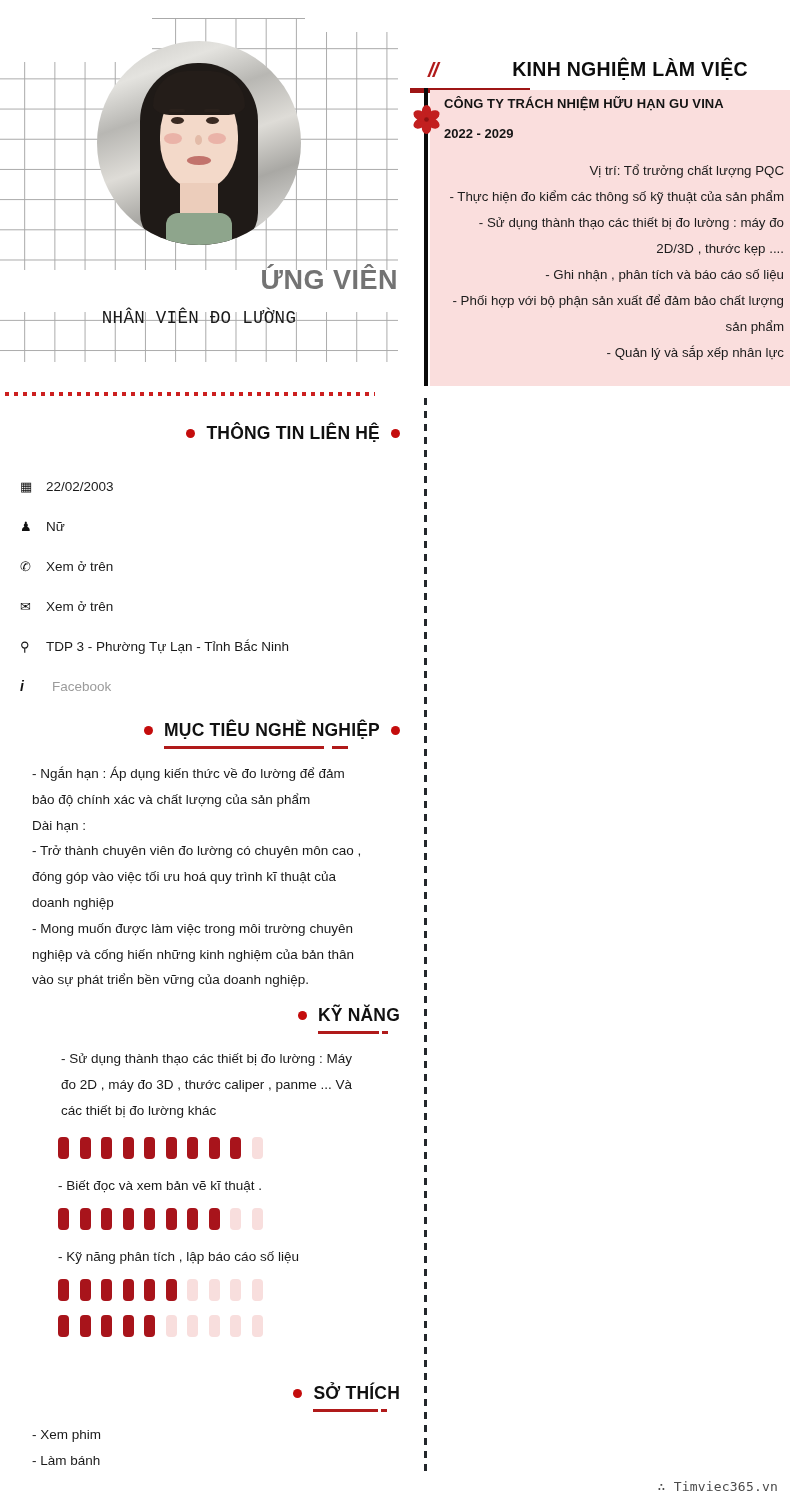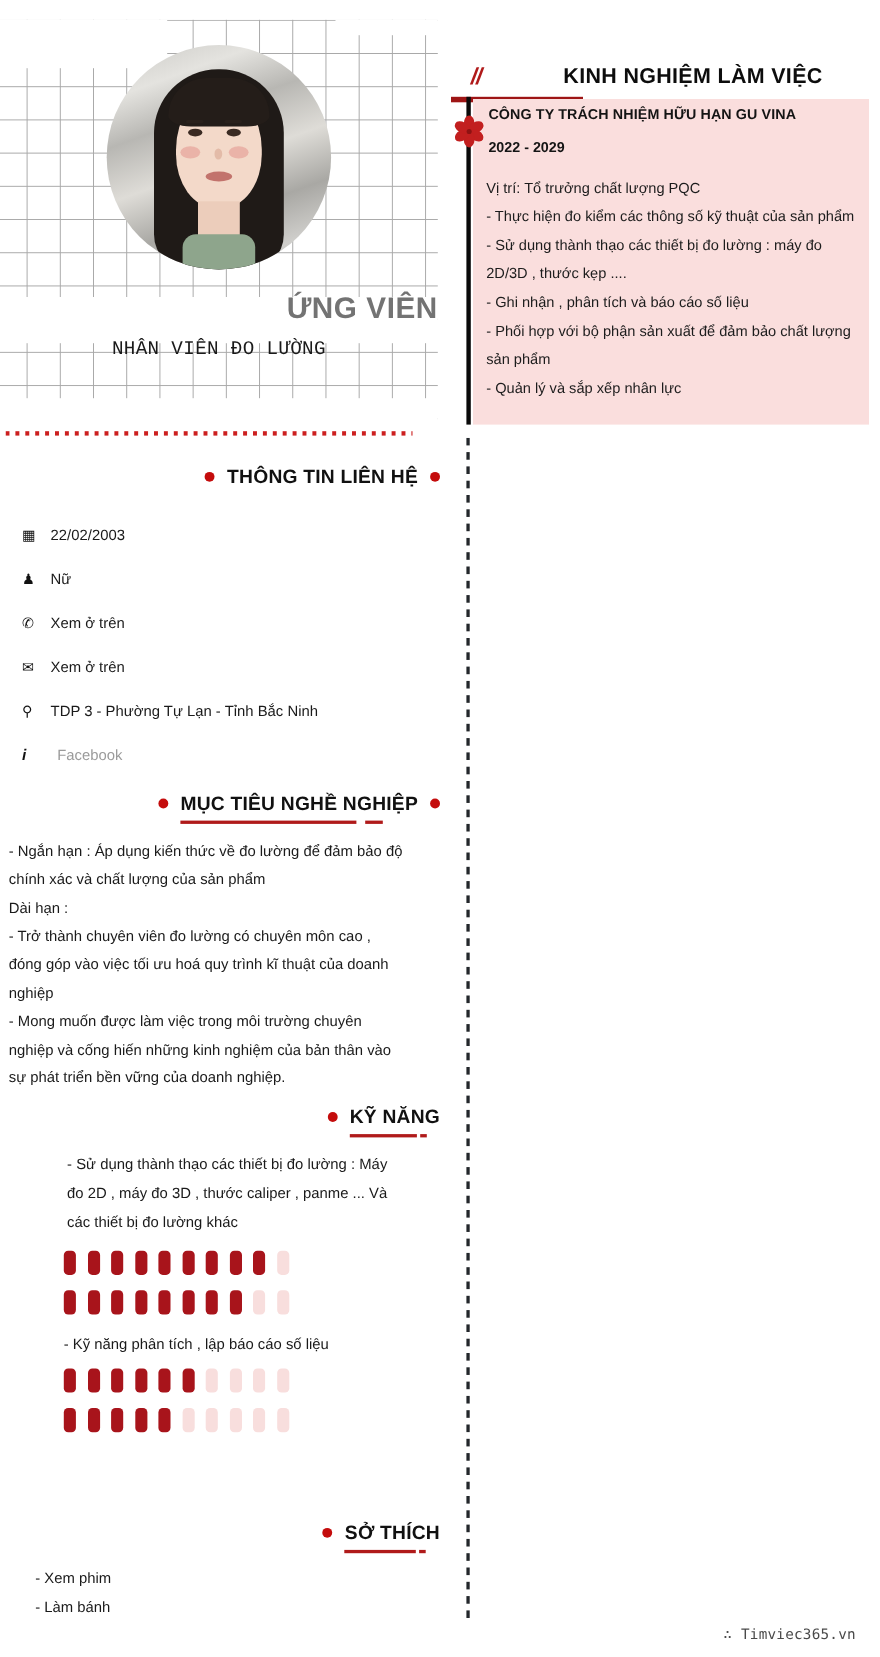--- a/index.html
+++ b/index.html
@@ -247,20 +247,21 @@
   }
   .exp-lines {
     position: absolute;
     left: 32px; top: 158px;
     width: 342px;
   }
   .exp-lines p {
     font-size: 13.3px;
     color: #1c1c1c;
     line-height: 26px;
+    text-align: right;
   }
 
   
   .section { position: absolute; left: 0; width: 400px; }
 
   .sec-head {
     display: flex;
     align-items: center;
     gap: 11px;
     padding-left: 20px;
@@ -312,21 +313,21 @@
     justify-content: flex-start;
   }
   .c-text {
     font-size: 13.5px;
     color: #1a1a1a;
   }
   .c-text.muted { color: #9b9b9b; padding-left: 6px; }
 
   
   .body-block {
-    padding-left: 8px;
+    padding-left: 32px;
     padding-right: 30px;
     margin-top: 20px;
   }
   .body-block p {
     font-size: 13.5px;
     color: #1a1a1a;
     line-height: 25.8px;
   }
   .body-block.indent { padding-left: 23px; }
 
@@ -501,20 +502,21 @@
           <span class="bar on"></span>
           <span class="bar on"></span>
           <span class="bar on"></span>
           <span class="bar on"></span>
           <span class="bar on"></span>
           <span class="bar on"></span>
           <span class="bar"></span>
         </div>
       </div>
       <div class="skill-item">
+        <div class="skill-label">- Biết đọc và xem bản vẽ kĩ thuật .</div>
         <div class="bars">
           <span class="bar on"></span>
           <span class="bar on"></span>
           <span class="bar on"></span>
           <span class="bar on"></span>
           <span class="bar on"></span>
           <span class="bar on"></span>
           <span class="bar on"></span>
           <span class="bar on"></span>
           <span class="bar"></span>

